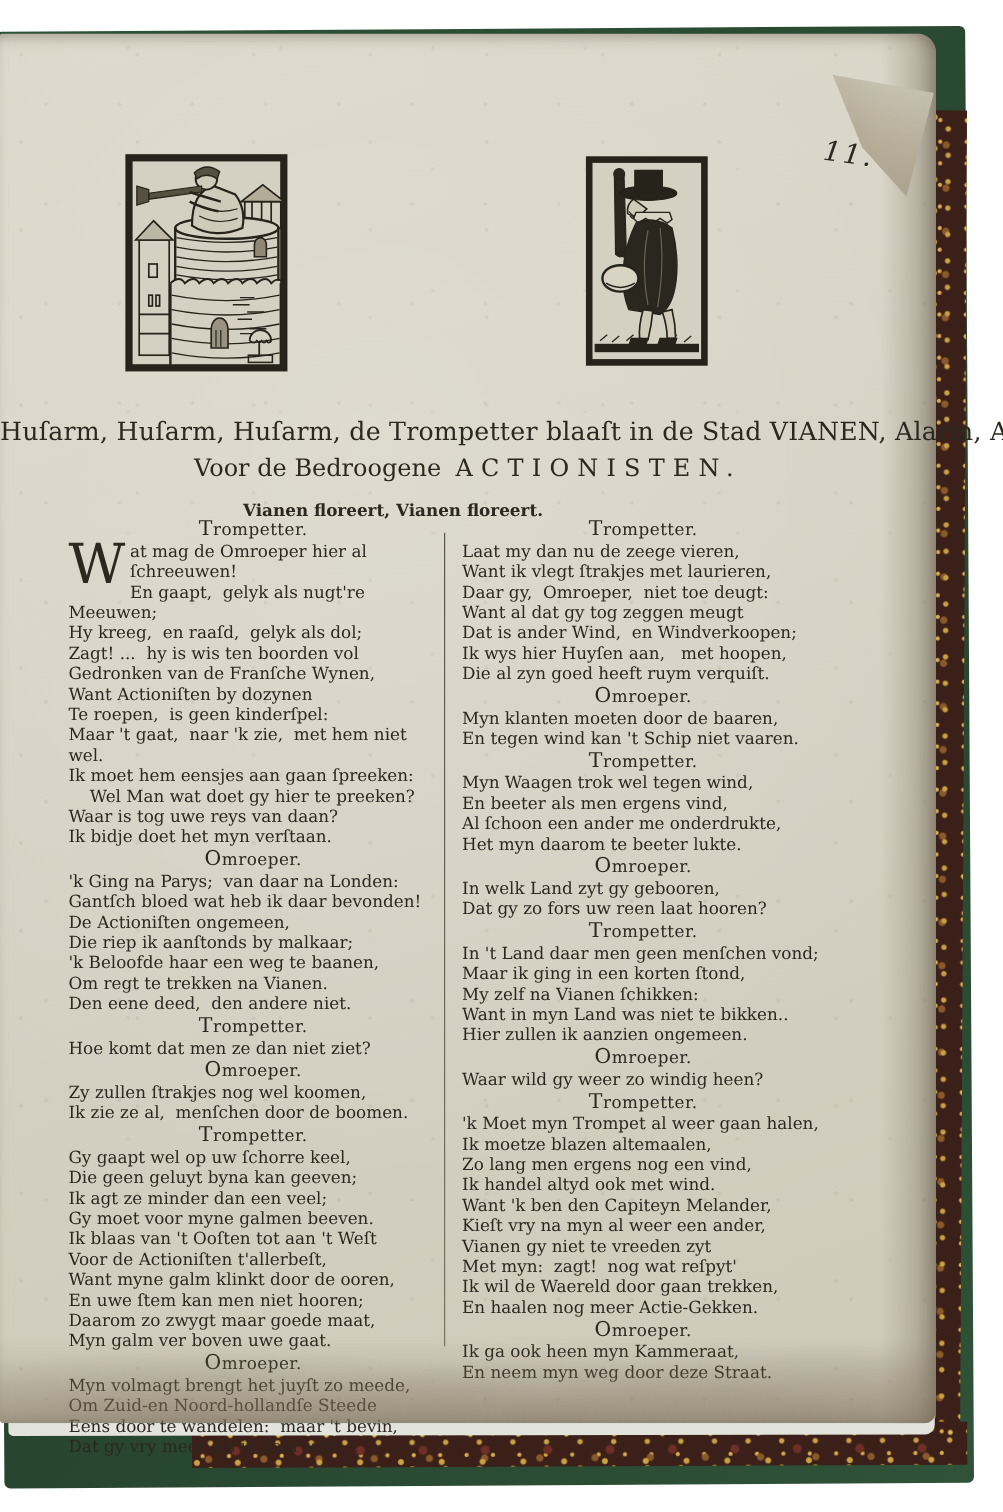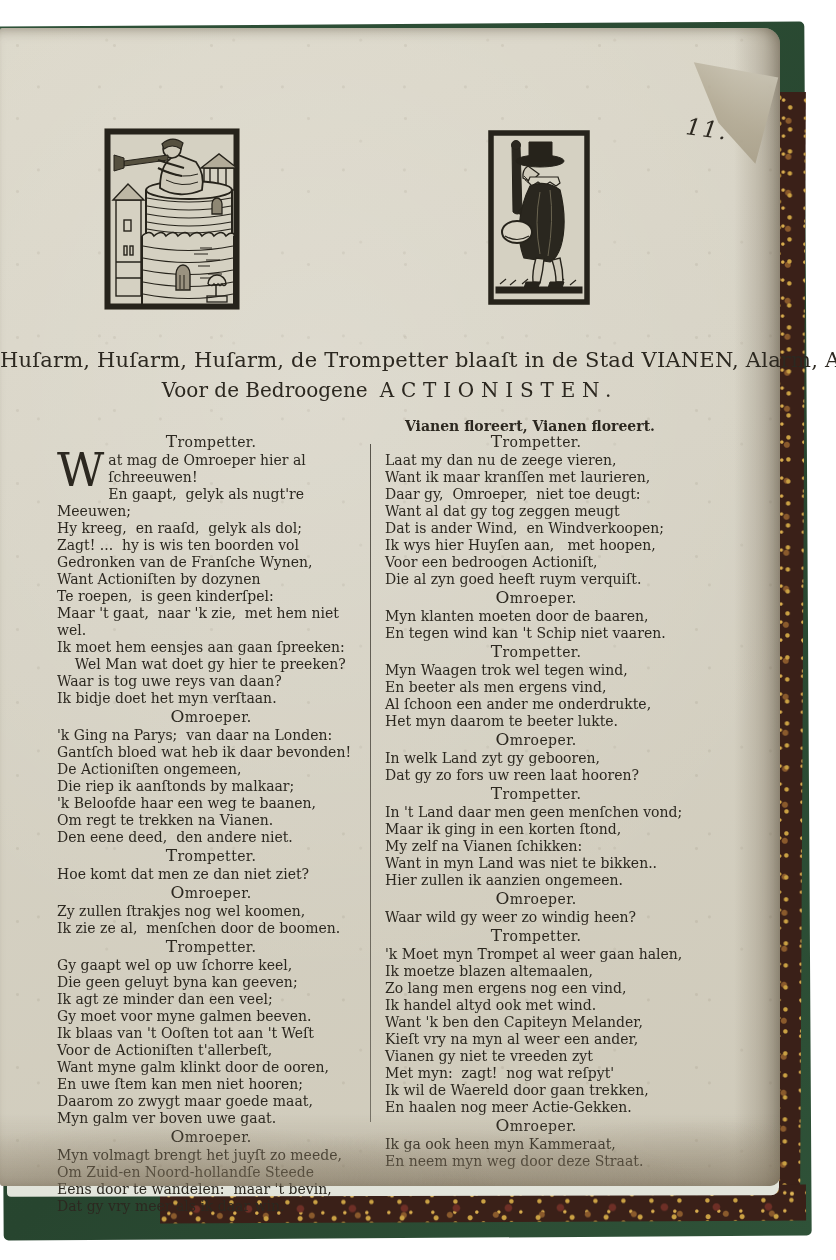--- a/index.html
+++ b/index.html
@@ -68,21 +68,21 @@
   .woodcut svg{display:block;}
   .wc-left{left:104px;top:100px;width:136px;height:182px;}
   .wc-right{left:488px;top:102px;width:102px;height:175px;}
 
   
   .ink{color:var(--ink,#2c2820);}
   .title1{position:absolute;left:0;top:320px;width:780px;text-align:center;
           font-size:21px;letter-spacing:0.2px;white-space:nowrap;}
   .title2{position:absolute;left:0;top:350px;width:780px;text-align:center;font-size:20px;}
   .title2 .spread{letter-spacing:0.34em;margin-left:12px;}
-  .subtitle{position:absolute;left:0;top:390px;width:655px;text-align:right;
+  .subtitle{position:absolute;left:0;top:390px;width:655px;text-align:center;
             font-size:14px;font-weight:600;}
 
   .col{position:absolute;top:404px;font-size:14px;line-height:17px;}
   .col-left{left:57px;width:308px;}
   .col-right{left:385px;width:302px;}
   .divider{position:absolute;left:370px;top:416px;width:1px;height:678px;
            background:linear-gradient(to bottom,rgba(44,40,32,.75),rgba(44,40,32,.55));}
 
   .speaker{text-align:center;font-weight:400;letter-spacing:.4px;padding:1px 0;}
   .speaker::first-letter{font-size:17px;}
@@ -218,26 +218,25 @@
         <div class="speaker">Omroeper.</div>
         <div class="verse-line">Myn volmagt brengt het juyſt zo meede,</div>
         <div class="verse-line">Om Zuid-en Noord-hollandſe Steede</div>
         <div class="verse-line">Eens door te wandelen:  maar 't bevin,</div>
         <div class="verse-line">Dat gy vry meer als ik daar win.</div>
       </div>
     <div class="divider"></div>
     <div class="col col-right ink">
         <div class="speaker">Trompetter.</div>
         <div class="verse-line">Laat my dan nu de zeege vieren,</div>
-        <div class="verse-line">Want ik maar kranſſen met laurieren,</div>
+        <div class="verse-line">Want ik vlegt ſtrakjes met laurieren,</div>
         <div class="verse-line">Daar gy,  Omroeper,  niet toe deugt:</div>
         <div class="verse-line">Want al dat gy tog zeggen meugt</div>
         <div class="verse-line">Dat is ander Wind,  en Windverkoopen;</div>
         <div class="verse-line">Ik wys hier Huyſen aan,   met hoopen,</div>
-        <div class="verse-line">Voor een bedroogen Actioniſt,</div>
         <div class="verse-line">Die al zyn goed heeft ruym verquiſt.</div>
         <div class="speaker">Omroeper.</div>
         <div class="verse-line">Myn klanten moeten door de baaren,</div>
         <div class="verse-line">En tegen wind kan 't Schip niet vaaren.</div>
         <div class="speaker">Trompetter.</div>
         <div class="verse-line">Myn Waagen trok wel tegen wind,</div>
         <div class="verse-line">En beeter als men ergens vind,</div>
         <div class="verse-line">Al ſchoon een ander me onderdrukte,</div>
         <div class="verse-line">Het myn daarom te beeter lukte.</div>
         <div class="speaker">Omroeper.</div>

